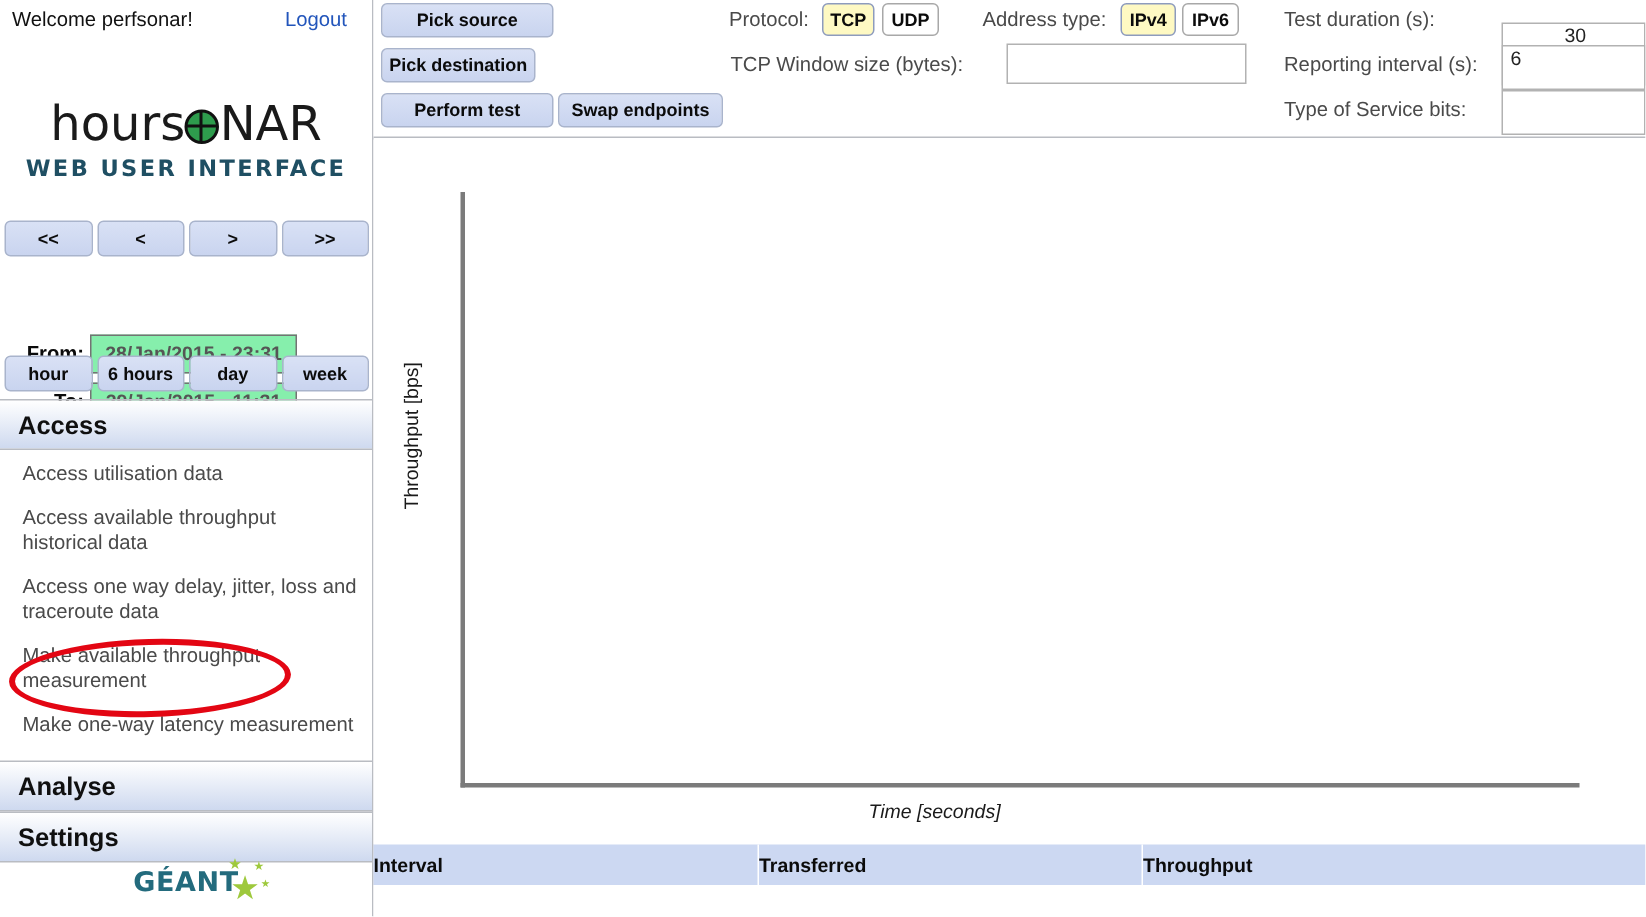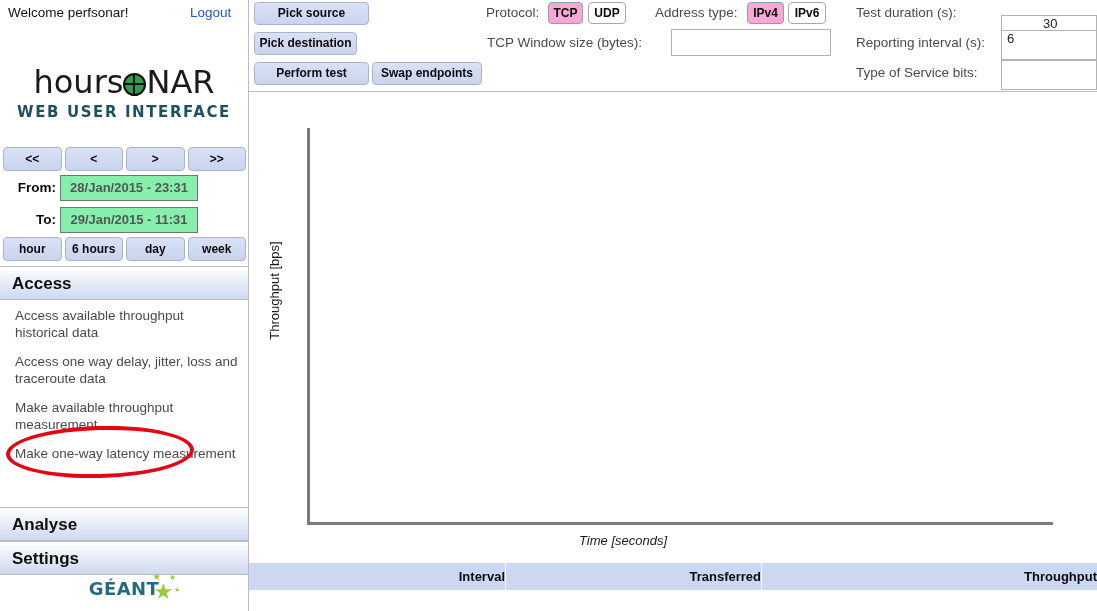--- a/index.html
+++ b/index.html
@@ -61,21 +61,21 @@
   .navrow { position: absolute; left: 3px; width: 243px; display: flex; gap: 3px; }
   #navrow-top { top: 147px; }
   #navrow-bottom { top: 237px; }
   .navbtn {
     flex: 1 1 0; height: 24px; line-height: 22px; text-align: center;
     font-size: 12px; font-weight: bold; color: #0b0b0b;
     background: linear-gradient(#d9e1f5, #c9d4ef);
     border: 1px solid #a9b4cc; border-radius: 4px;
     cursor: pointer; white-space: nowrap;
   }
-  .daterow { position: absolute; left: 0; width: 248px; height: 30px; }
+  .daterow { position: absolute; left: 0; width: 248px; height: 30px; margin-top: 48px; }
   #daterow-from { top: 175px; }
   #daterow-to   { top: 207px; }
   .datelabel {
     position: absolute; left: 0; width: 56px; text-align: right;
     font-size: 13.5px; font-weight: bold; color: #0b0b0b; line-height: 26px;
   }
   .dateinput {
     position: absolute; left: 60px; width: 138px; height: 26px;
     border: 1px solid #737373; background: #86efac;
     text-align: center; line-height: 24px;
@@ -156,21 +156,21 @@
   #lbl-duration { left: 607px; top: 5px; }
   #lbl-interval { left: 607px; top: 35px; }
   #lbl-tos      { left: 607px; top: 65px; }
 
   .toggle {
     position: absolute; height: 22px; line-height: 20px; text-align: center;
     font-size: 12px; font-weight: bold; color: #0b0b0b;
     border: 1px solid #a8a8a8; border-radius: 4px; background: #fff;
     cursor: pointer; white-space: nowrap;
   }
-  .toggle.on { background: #f9a8d4; border-color: #8d9bbd; }
+  .toggle.on { background: #fef9c3; border-color: #8d9bbd; }
   #tg-tcp  { left: 299px; top: 2px;  width: 35px; }
   #tg-udp  { left: 339px; top: 2px;  width: 38px; }
   #tg-ipv4 { left: 498px; top: 2px;  width: 37px; }
   #tg-ipv6 { left: 539px; top: 2px;  width: 38px; }
 
   .tinput {
     position: absolute; border: 1px solid #b2b2b2; background: #fff;
     font-size: 13px; color: #222; padding: 0 5px;
     font-family: "Liberation Sans", sans-serif;
     cursor: text;
@@ -204,21 +204,21 @@
   }
 
   
   #results-table {
     position: absolute; left: 249px; top: 563px; width: 848px; height: 48px;
   }
   #results-header { display: flex; width: 100%; height: 27px; }
   .th {
     background: #ccd8f2; border-right: 1px solid #ffffff;
     font-size: 13px; font-weight: bold; color: #0b0b0b;
-    text-align: right; line-height: 27px;
+    text-align: left; line-height: 27px;
   }
   .th:last-child { border-right: none; }
   .th.c0 { width: 257px; }
   .th.c1 { width: 256px; }
   .th.c2 { flex: 1 1 auto; }
   #results-body { height: 21px; background: #fff; }
 </style>
 </head>
 <body>
 
@@ -256,20 +256,21 @@
     <div class="navrow" id="navrow-bottom">
       <div class="navbtn">hour</div>
       <div class="navbtn">6 hours</div>
       <div class="navbtn">day</div>
       <div class="navbtn">week</div>
     </div>
 
     <div class="section-head" id="head-access">Access</div>
 
     <div class="menu-list">
+      <div class="menu-item">Access utilisation data</div>
       <div class="menu-item">Access available throughput historical data</div>
       <div class="menu-item">Access one way delay, jitter, loss and traceroute data</div>
       <div class="menu-item">Make available throughput measurement</div>
       <div class="menu-item">Make one-way latency measurement</div>
     </div>
 
     <div class="annot-ellipse"></div>
 
     <div class="section-head" id="head-analyse">Analyse</div>
     <div class="section-head" id="head-settings">Settings</div>

